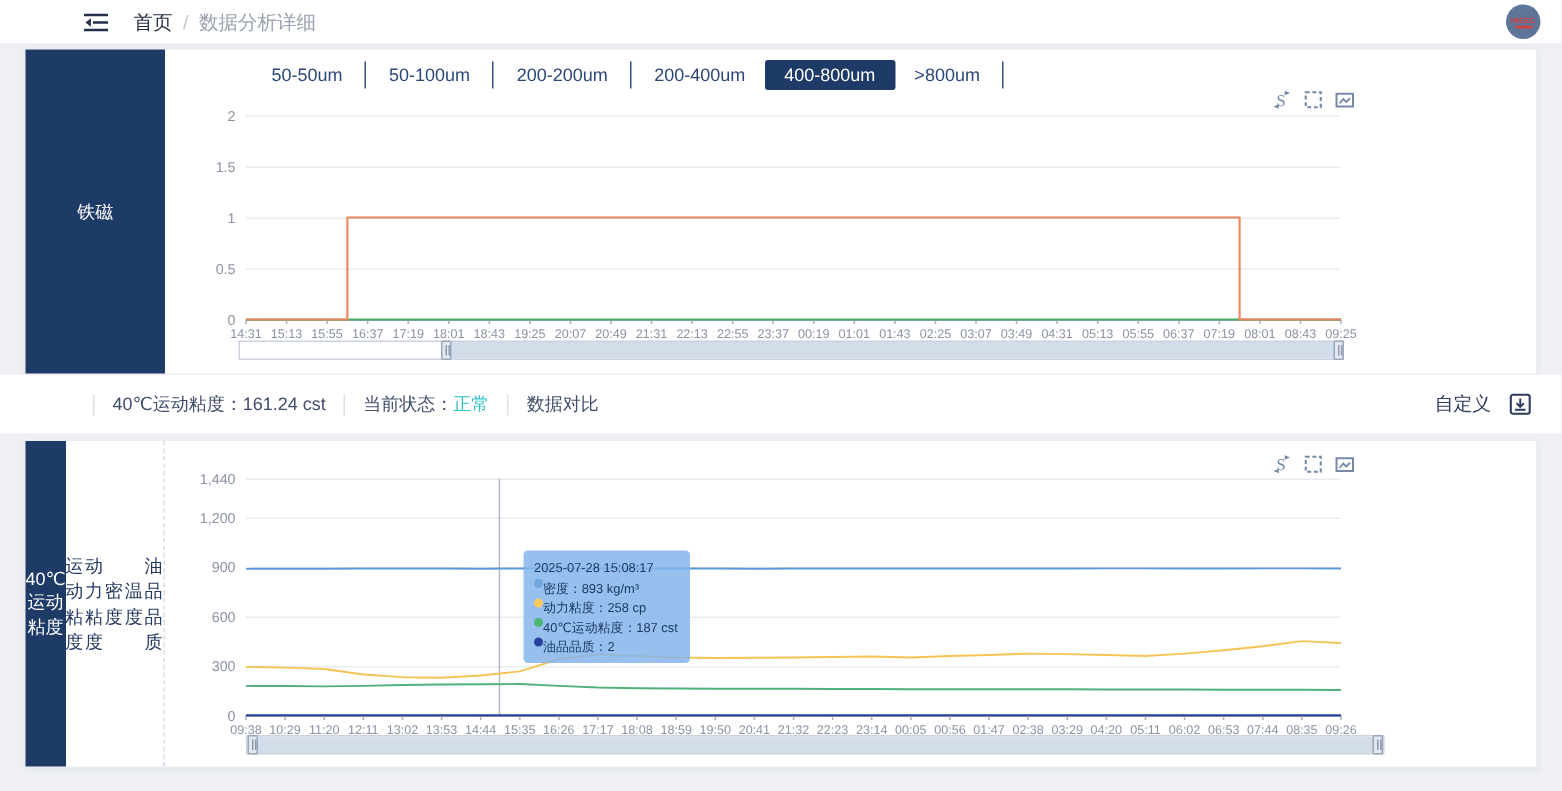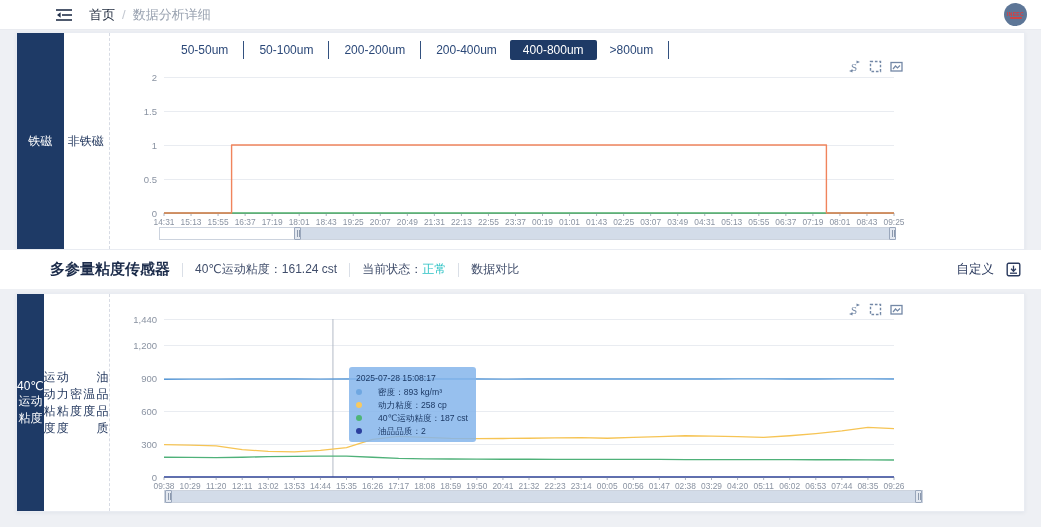--- a/index.html
+++ b/index.html
@@ -46,21 +46,21 @@
   .dz{position:absolute;height:13px;background:#fff;border:1px solid #ccd3de;box-sizing:border-box;cursor:pointer}
   #dz1{left:49px;top:194px;width:737px}
   #dz2{left:54px;top:196px;width:759px}
   .dz-fill{position:absolute;top:0;bottom:0;background:#d3dce9}
   .dz-handle{position:absolute;top:-1px;width:7px;height:13px;background:#e3e8f0;border:1px solid #9aa7bc;border-radius:1px;box-sizing:border-box;cursor:ew-resize}
   .dz-handle::after{content:"";position:absolute;left:2px;top:2px;bottom:2px;width:1px;background:#8c99ad;box-shadow:2px 0 0 #8c99ad}
 
   
   .tooltip{position:absolute;left:239px;top:73px;background:rgba(133,181,235,.85);border-radius:3px;padding:5px 8px 5px 7px;font-size:8.6px;color:#1d3a66;line-height:1.5;pointer-events:none;white-space:nowrap;z-index:5}
   .tt-title{margin-bottom:1px}
-  .tt-row{display:flex;align-items:center;gap:16px}
+  .tt-row{display:flex;align-items:flex-start;gap:0}
   .tt-dot{width:6px;height:6px;border-radius:50%;flex:none}
 
   
   .section{position:absolute;top:250px;left:0;right:0;height:39px;background:#fff;display:flex;align-items:center;padding:0 20px 0 50px;box-sizing:border-box}
   .sec-title{font-size:15px;font-weight:bold;color:#1b2b4a}
   .sec-div{width:1px;height:14px;background:#dadfe7;margin:0 12px;flex:none}
   .sec-item{font-size:12px;color:#414e6b}
   .sec-ok{color:#2fc3c5}
   .spacer{flex:1}
   .custom-btn{font-size:12.5px;color:#2b3a5e;margin-right:12px;cursor:pointer}
@@ -83,21 +83,20 @@
   <span class="bc-cur">数据分析详细</span>
   <span class="avatar">
     <span>INEEC</span>
       <i></i>
   </span>
 </div>
 
 <div class="panel" id="panel1">
   <div class="side" id="p1side">
       <div class="side-item active">铁磁</div>
-      <div class="side-item">非铁磁</div>
     </div>
   <div class="content">
     <div class="tabs" id="p1tabs">
         <span class="tab">50-50um</span>
         <span class="tab-sep"></span>
         <span class="tab">50-100um</span>
         <span class="tab-sep"></span>
         <span class="tab">200-200um</span>
         <span class="tab-sep"></span>
         <span class="tab">200-400um</span>
@@ -191,21 +190,20 @@
       </svg>
     <div class="dz" id="dz1">
       <div class="dz-fill" style="left:138px;right:0"></div>
       <div class="dz-handle" style="left:134px"></div>
       <div class="dz-handle" style="left:729px"></div>
     </div>
   </div>
 </div>
 
 <div class="section">
-  <span class="sec-title">多参量粘度传感器</span>
   <span class="sec-div"></span>
   <span class="sec-item"><span>40℃运动粘度：</span><span>161.24 cst</span></span>
   <span class="sec-div"></span>
   <span class="sec-item"><span>当前状态：</span><span class="sec-ok">正常</span></span>
   <span class="sec-div"></span>
   <span class="sec-item">数据对比</span>
   <span class="spacer"></span>
   <span class="custom-btn">自定义</span>
   <span class="export-icon">
     <svg width="15" height="15" viewBox="0 0 15 15">

